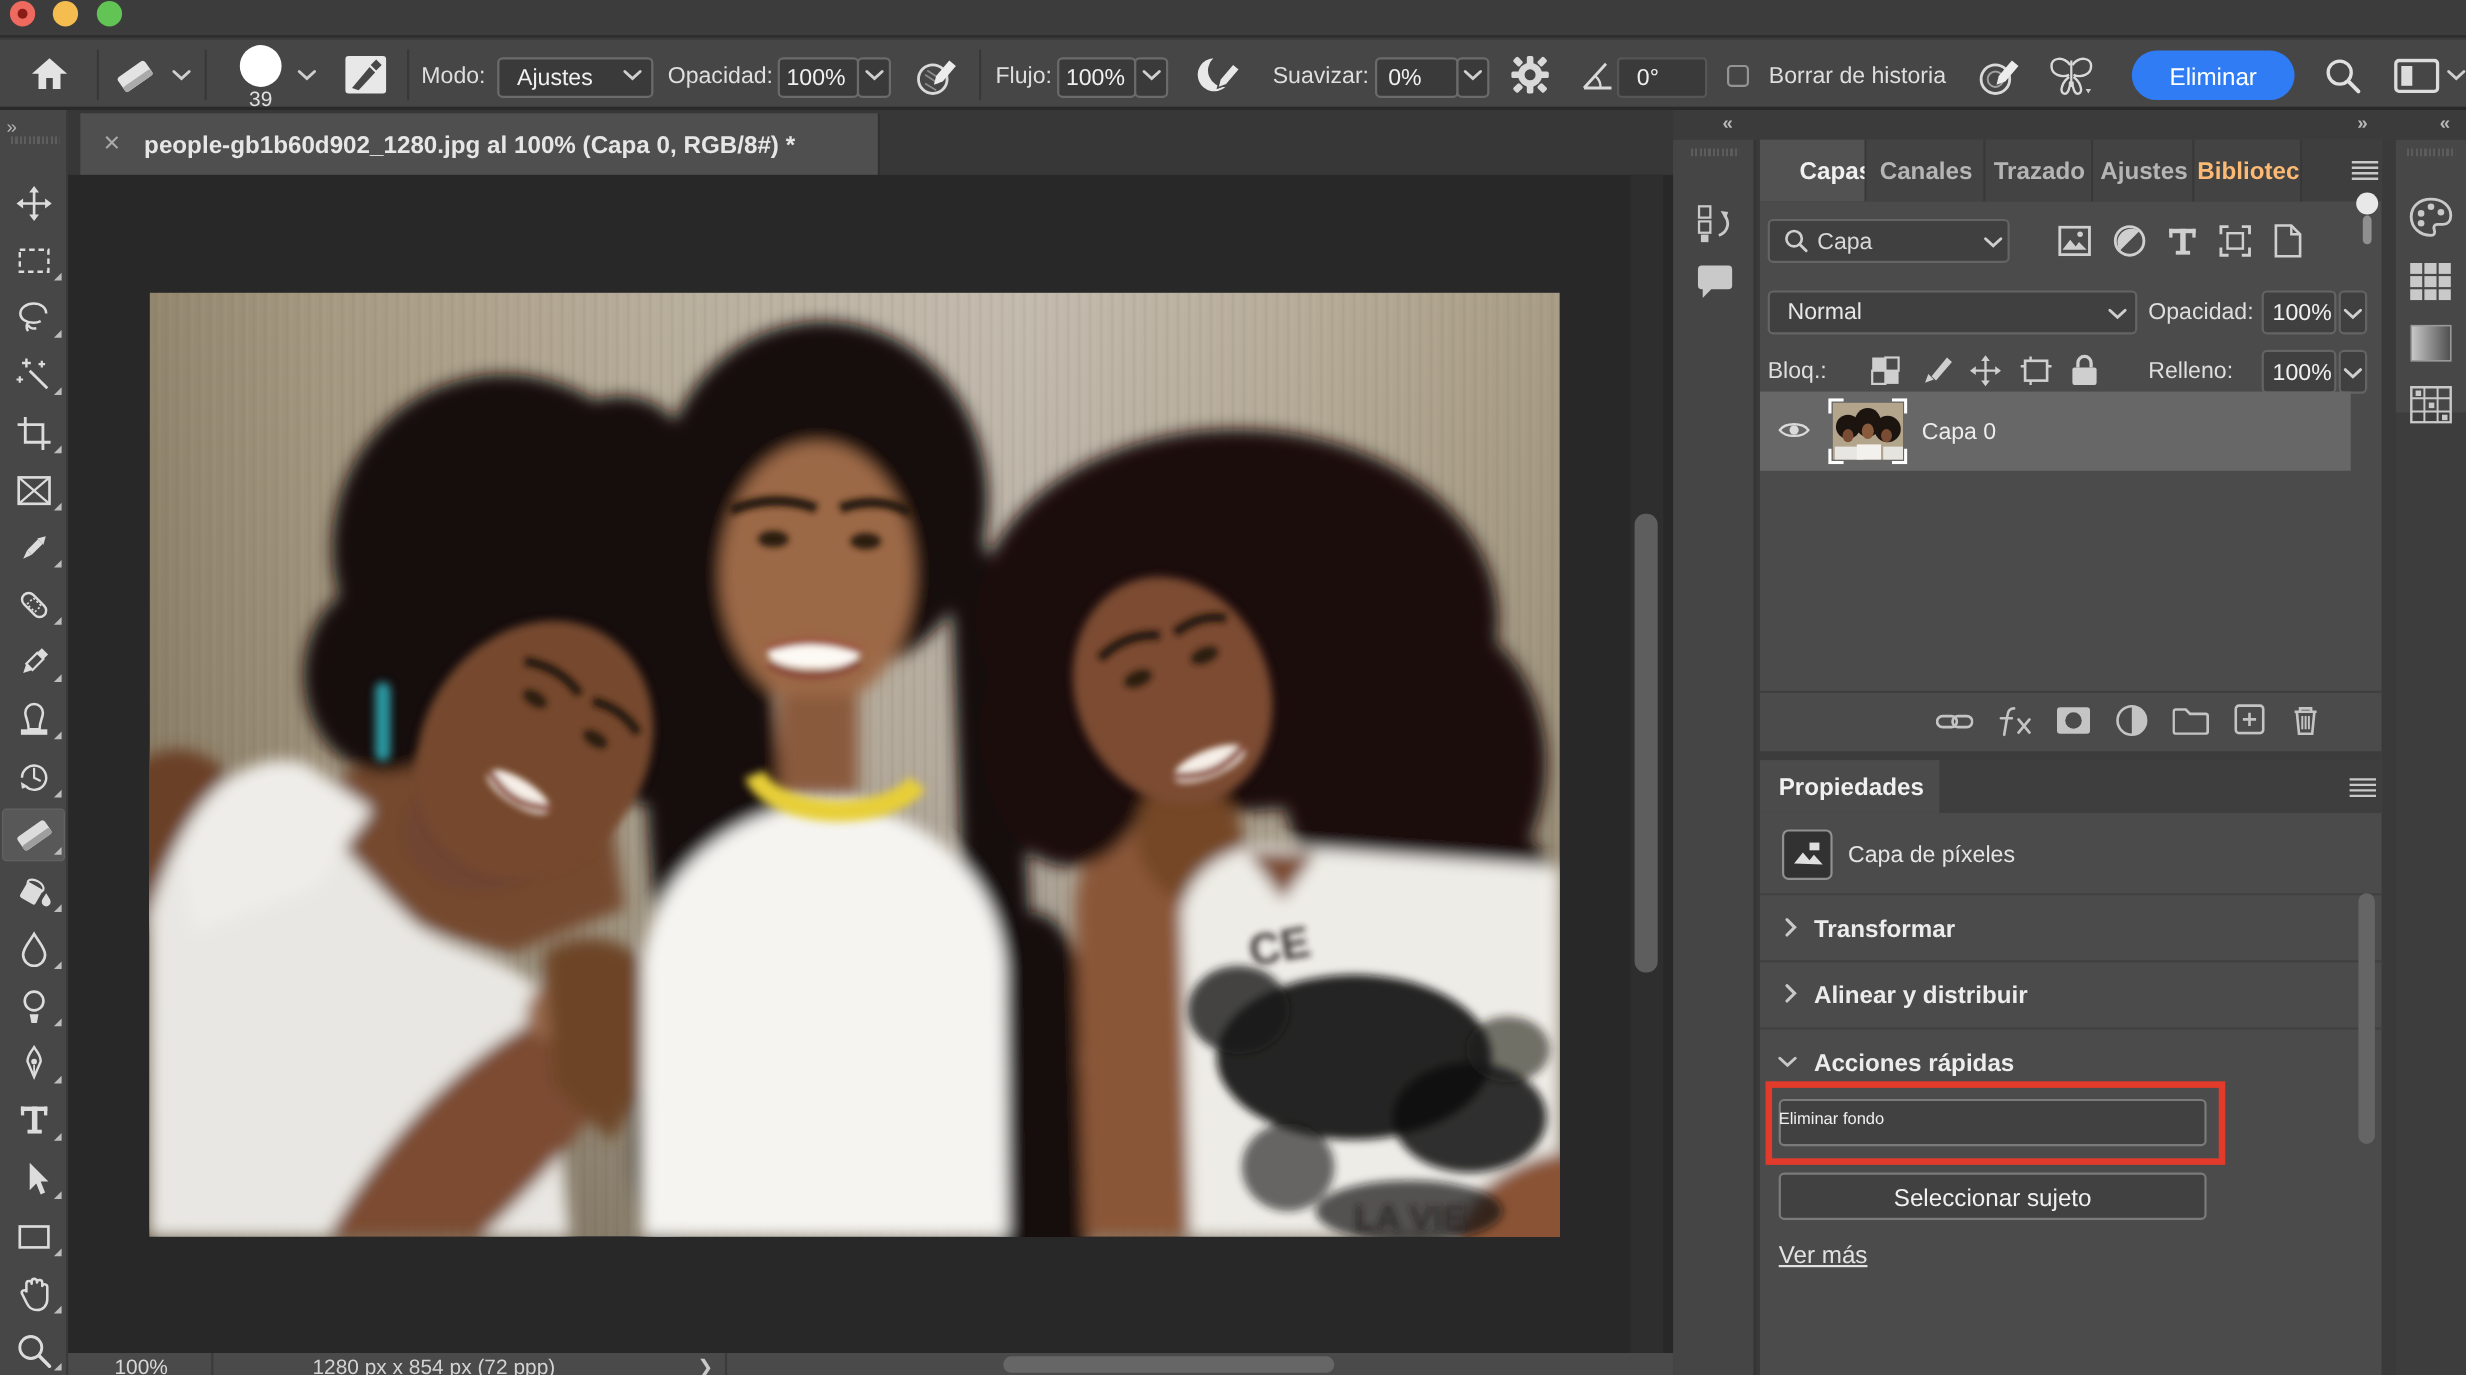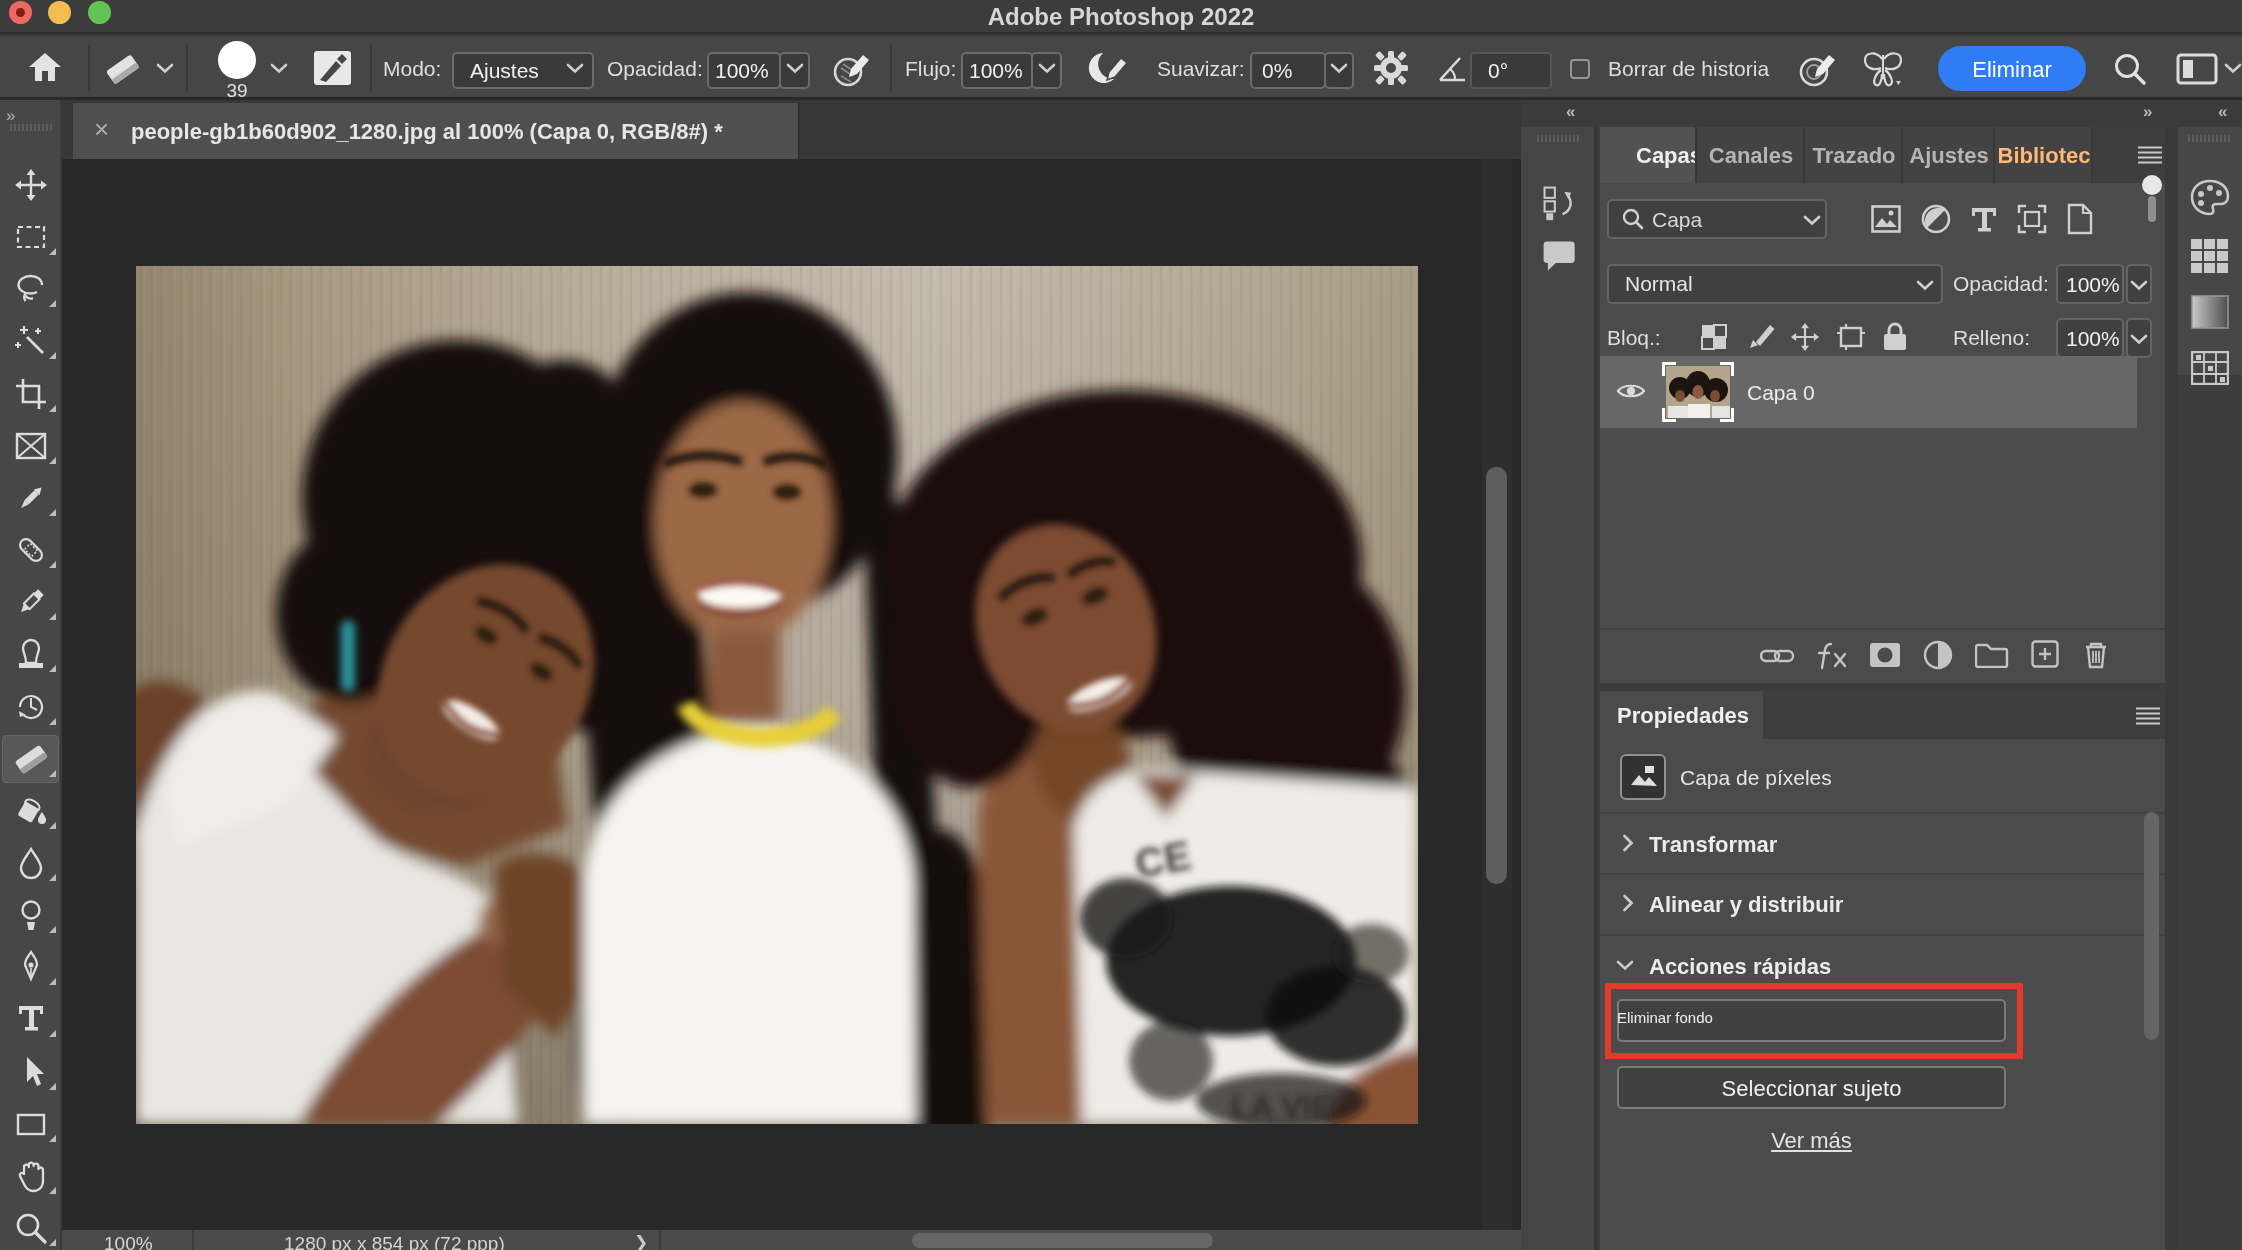--- a/index.html
+++ b/index.html
@@ -12,21 +12,20 @@
 .vsep { position:absolute; width:2px; background:#383838; }
 </style>
 </head>
 <body>
 
 <div class="abs" style="left:0;top:0;width:2242px;height:34px;background:#3c3c3c;border-bottom:2px solid #2d2d2d;">
   <div class="abs" style="left:9px;top:1px;width:23px;height:23px;border-radius:50%;background:#ee6a5f;"></div>
   <div class="abs" style="left:16px;top:8px;width:9px;height:9px;border-radius:50%;background:#891c14;"></div>
   <div class="abs" style="left:48px;top:1px;width:23px;height:23px;border-radius:50%;background:#f5bd4f;"></div>
   <div class="abs" style="left:88px;top:1px;width:23px;height:23px;border-radius:50%;background:#61c454;"></div>
-  <div class="abs" style="left:0;top:3px;width:2242px;text-align:center;color:#d6d6d6;font-size:24px;font-weight:bold;">Adobe Photoshop 2022</div>
 </div>
 
 <div id="optbar" class="abs" style="left:0;top:36px;width:2242px;height:64px;background:#464646;border-bottom:3px solid #2a2a2a;">
   <svg class="abs" style="left:28px;top:15px" width="34" height="32" viewBox="0 0 34 32">
       <path d="M17 2 L33 16 H27 V30 H20 V20 H14 V30 H7 V16 H1 Z" fill="#e3e3e3"></path>
     </svg>
   <div class="vsep" style="left:88px;top:9px;height:46px;"></div>
   <svg class="abs" style="left:103px;top:16px" width="40" height="32">
       <g transform="rotate(-35 20 16)">
         <rect x="4" y="9" width="30" height="16" rx="3" fill="#e3e3e3"></rect>
@@ -611,21 +610,21 @@
 <div class="abs" style="left:79px;top:834px;width:565px;height:2px;background:#414141;"></div>
 <svg class="abs" style="left:95px;top:860px" width="18" height="11">
       <path d="M2 2 L9 8.5 L16 2" stroke="#c9c9c9" stroke-width="2.6" fill="none" stroke-linecap="round"></path>
     </svg>
 <div class="abs" style="left:128px;top:854px;color:#ececec;font-size:22px;font-weight:bold;">Acciones rápidas</div>
 <div class="abs" style="left:96px;top:899px;width:389px;height:43px;background:#414141;border:2px solid #7b7b7b;border-radius:5px;"></div>
 <div class="abs" style="left:96px;top:909px;width:389px;text-align:left;color:#f0f0f0;font-size:15px;">Eliminar fondo</div>
 <div class="abs" style="left:84px;top:883px;width:418px;height:76px;border:6px solid #e23b2c;"></div>
 <div class="abs" style="left:96px;top:966px;width:389px;height:43px;background:#414141;border:2px solid #7b7b7b;border-radius:5px;"></div>
 <div class="abs" style="left:96px;top:976px;width:389px;text-align:center;color:#f0f0f0;font-size:22px;">Seleccionar sujeto</div>
-<div class="abs" style="left:96px;top:1028px;width:389px;text-align:center;color:#e2e2e2;font-size:22px;text-decoration:underline;">Ver más</div>
+<div class="abs" style="left:96px;top:1028px;width:389px;text-align:left;color:#e2e2e2;font-size:22px;text-decoration:underline;">Ver más</div>
 <div class="abs" style="left:623px;top:712px;width:15px;height:228px;background:#656565;border-radius:8px;"></div>
 <div class="abs" style="left:657px;top:27px;width:64px;height:1123px;background:#3d3d3d;">
       <div class="abs" style="left:0;top:0;width:64px;height:248px;background:#474747;"></div>
       <div class="abs" style="left:10px;top:8px;width:44px;height:7px;background:repeating-linear-gradient(90deg,#5c5c5c 0 2px,transparent 2px 4px);"></div>
       <svg class="abs" style="left:12px;top:52px" width="40" height="38">
         <path d="M20 2 C9 2 2 9 2 18 C2 28 10 35 20 35 C23 35 24 33 23 30 C22 27 23 25 26 25 L31 25 C35 25 38 22 38 17 C38 8 30 2 20 2 Z" fill="none" stroke="#c9c9c9" stroke-width="2.6"></path>
         <circle cx="11" cy="15" r="3" fill="#c9c9c9"></circle>
         <circle cx="20" cy="9" r="3" fill="#c9c9c9"></circle>
         <circle cx="29" cy="14" r="3" fill="#c9c9c9"></circle>
         <circle cx="11" cy="24" r="3" fill="#c9c9c9"></circle>

